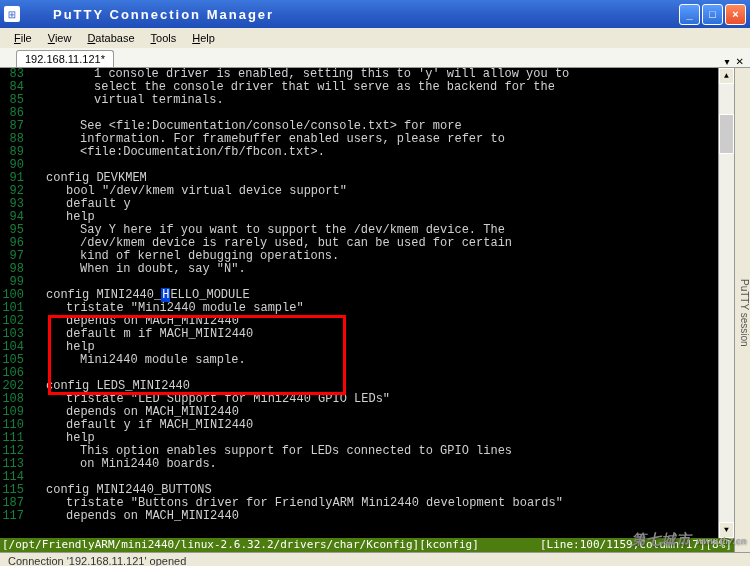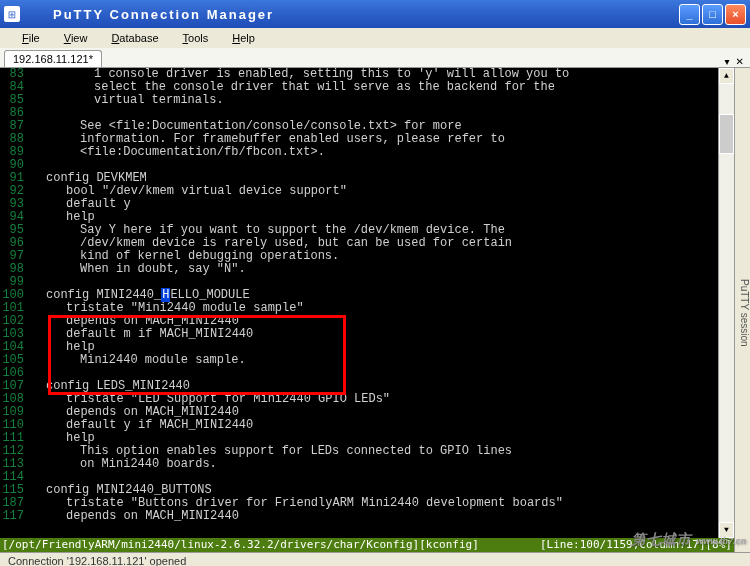--- a/index.html
+++ b/index.html
@@ -4,24 +4,24 @@
 <style>
 * { margin: 0; padding: 0; box-sizing: border-box; }
 body { font-family: Tahoma, sans-serif; font-size: 11px; background: #ece9d8; overflow: hidden; width: 750px; height: 566px; position: relative; }
 .titlebar { background: linear-gradient(to bottom, #3b77dd 0%, #2d5fc8 50%, #1e4db8 100%); height: 28px; display: flex; align-items: center; padding: 0 4px; color: white; }
 .titlebar-icon { width: 16px; height: 16px; margin-right: 4px; background: #fff; border-radius: 2px; display: flex; align-items: center; justify-content: center; font-size: 10px; color: #2d5fc8; }
 .titlebar-text { flex: 1; font-weight: bold; font-size: 13px; letter-spacing: 2px; padding-left: 29px; }
 .win-buttons { display: flex; gap: 2px; }
 .win-btn { width: 21px; height: 21px; border: 1px solid #fff; border-radius: 3px; display: flex; align-items: center; justify-content: center; font-size: 11px; font-weight: bold; color: white; cursor: pointer; }
 .win-min, .win-max { background: linear-gradient(to bottom, #5b9dff, #2d6fd8); }
 .win-close { background: linear-gradient(to bottom, #ff8a5b, #e8502d); }
-.menubar { background: #ece9d8; height: 20px; display: flex; align-items: center; padding: 0 16px; gap: 12px; font-size: 11px; }
+.menubar { background: #ece9d8; height: 20px; display: flex; align-items: center; padding: 0 8px; gap: 4px; font-size: 11px; }
 .menu-item { padding: 2px 6px; cursor: pointer; }
 .menu-item u { text-decoration: underline; }
-.tab-area { background: #f5f5f0; border-bottom: 1px solid #999; height: 20px; display: flex; align-items: flex-end; padding-left: 4px; }
+.tab-area { background: #f5f5f0; border-bottom: 1px solid #999; height: 20px; display: flex; align-items: flex-end; padding-left: 16px; }
 .tab { background: #fff; border: 1px solid #999; border-bottom: none; padding: 2px 8px; font-size: 11px; display: flex; align-items: center; gap: 4px; border-radius: 3px 3px 0 0; }
 .tab-right { margin-left: auto; display: flex; align-items: center; gap: 2px; padding-right: 4px; font-size: 10px; }
 .tab-right span { cursor: pointer; padding: 0 2px; font-family: Arial; }
 .terminal { background: #000; height: 470px; display: flex; font-family: Consolas, 'Courier New', monospace; font-size: 12px; line-height: 13px; position: relative; }
 .gutter { width: 28px; text-align: right; padding-right: 4px; color: #15803d; }
 .gutter div { height: 13px; }
 .code { flex: 1; color: #d0d0d0; overflow: hidden; position: relative; margin-left: 18px; }
 .code-line { height: 13px; white-space: pre; }
 .ind1 { padding-left: 0; }
 .ind2 { padding-left: 20px; }
@@ -94,21 +94,21 @@
           <div>97</div>
           <div>98</div>
           <div>99</div>
           <div>100</div>
           <div>101</div>
           <div>102</div>
           <div>103</div>
           <div>104</div>
           <div>105</div>
           <div>106</div>
-          <div>107</div>
+          <div>202</div>
           <div>108</div>
           <div>109</div>
           <div>110</div>
           <div>111</div>
           <div>112</div>
           <div>113</div>
           <div>114</div>
           <div>115</div>
           <div>187</div>
           <div>117</div>

